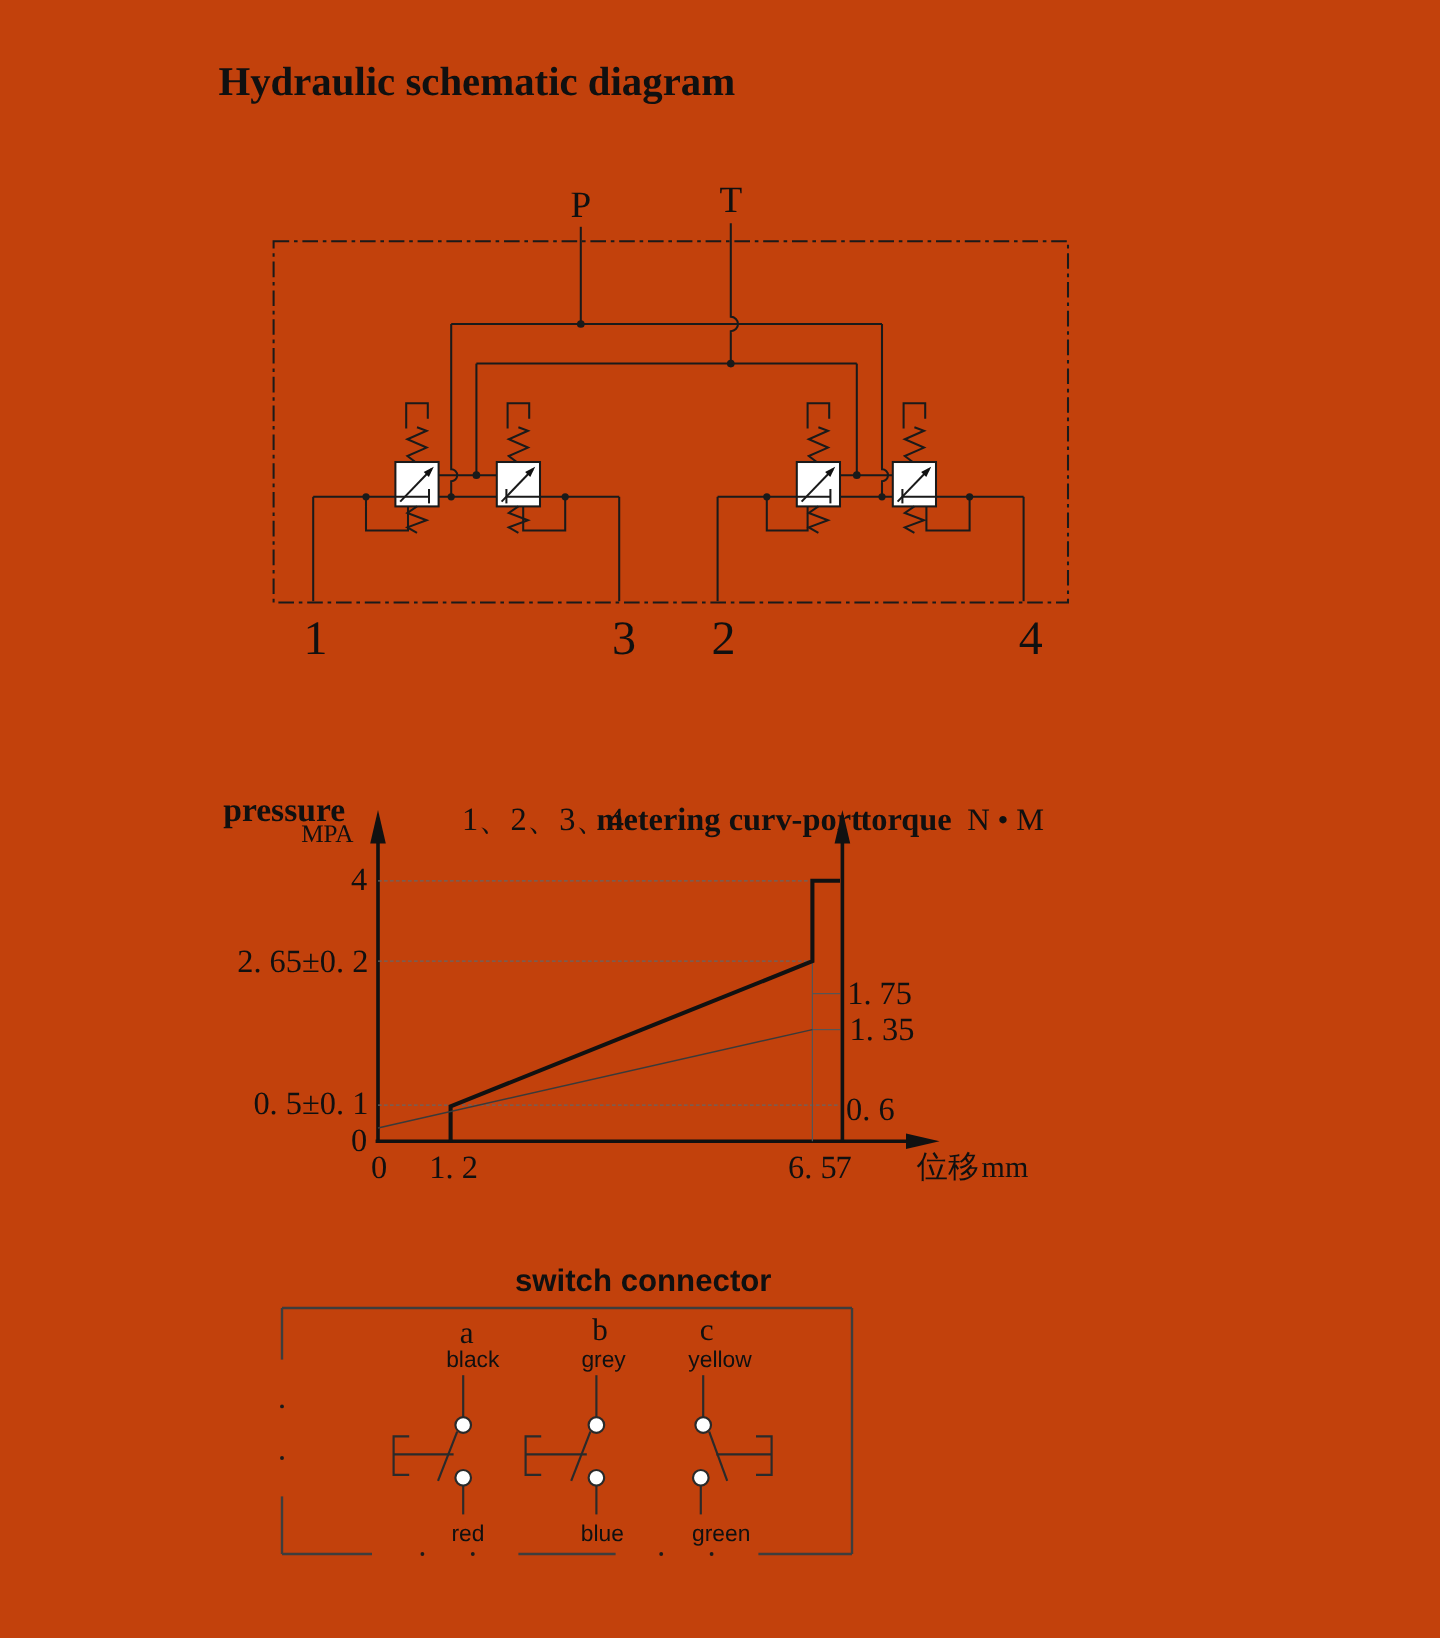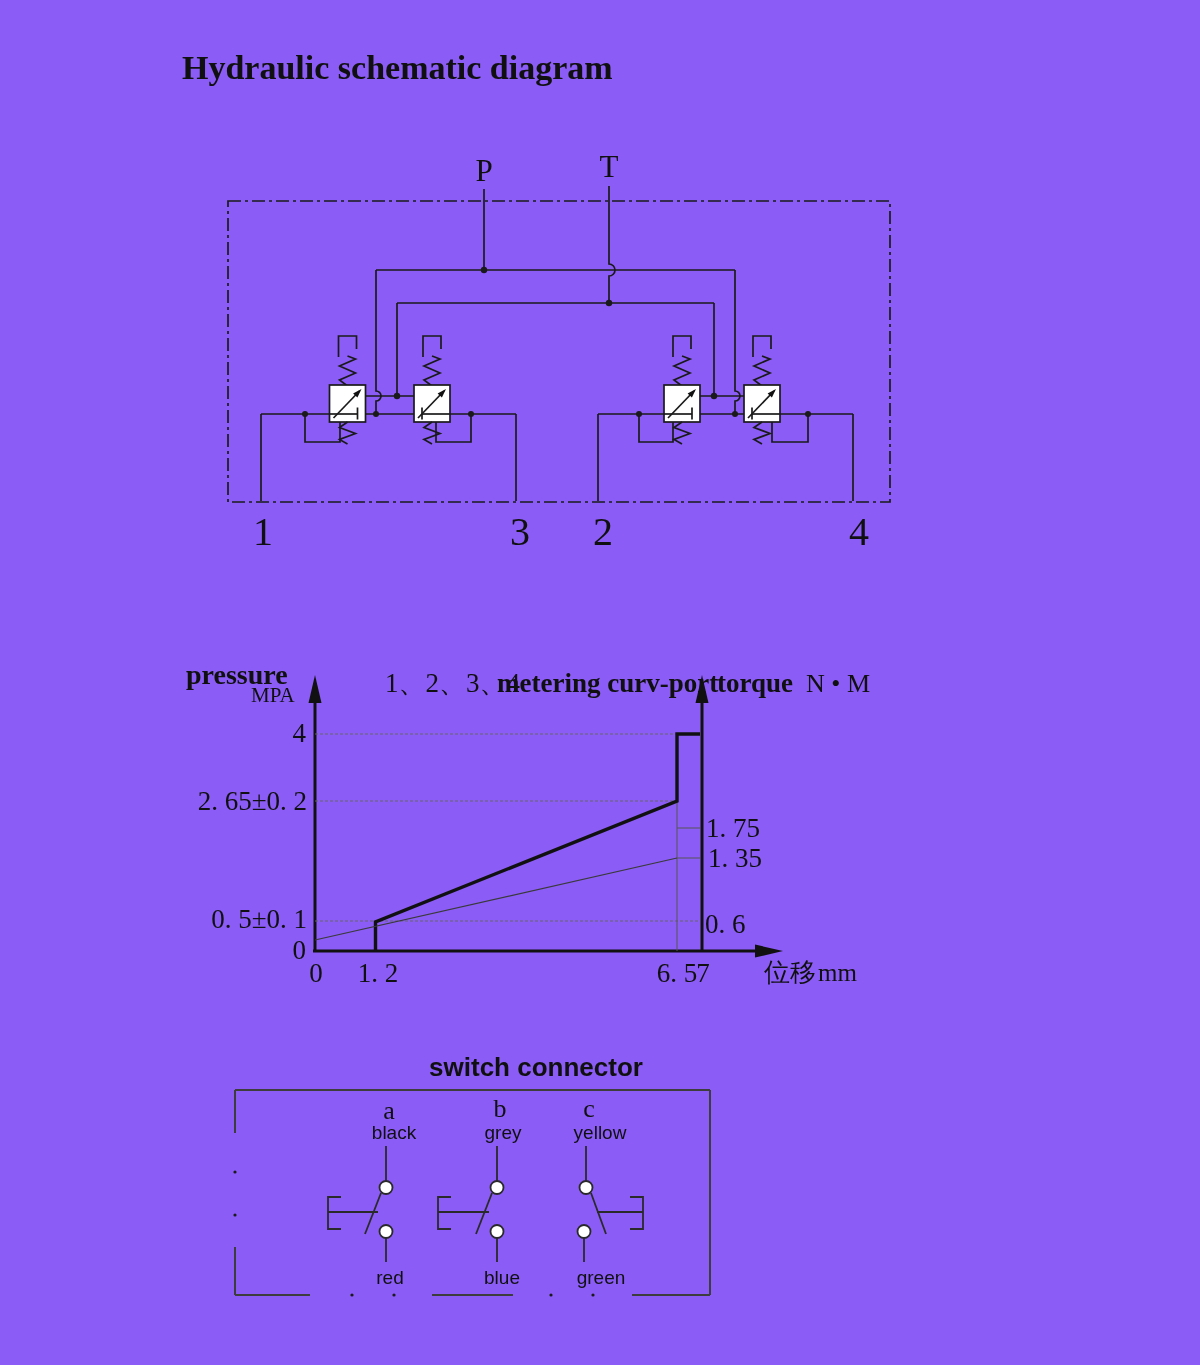--- a/index.html
+++ b/index.html
@@ -1,16 +1,16 @@
 <!DOCTYPE html>
 <html><head>
 <meta charset="utf-8">
 <style>
   html,body { margin:0; padding:0; background:#ffffff; }
-  .canvas { position:relative; width:1200px; height:1365px; background:#8b5cf6; overflow:hidden; }
+  .canvas { position:relative; width:1200px; height:1365px; background:#c2410c; overflow:hidden; }
   svg { display:block; }
   .ln   { stroke:#1a1a1a; stroke-width:1.7; fill:none; stroke-linecap:butt; stroke-linejoin:miter; }
   .thin { stroke:#3a3a3a; stroke-width:1.2; fill:none; }
   .grid { stroke:#666; stroke-width:1; fill:none; stroke-dasharray:3 2; }
   .vthin{ stroke:#555; stroke-width:1; fill:none; }
   .thick{ stroke:#111; stroke-width:3.4; fill:none; }
   .axis { stroke:#111; stroke-width:3; fill:none; }
   .dot  { fill:#1a1a1a; stroke:none; }
   .arr  { fill:#111; stroke:none; }
   .boxw { fill:#ffffff; stroke:#1a1a1a; stroke-width:1.7; }

